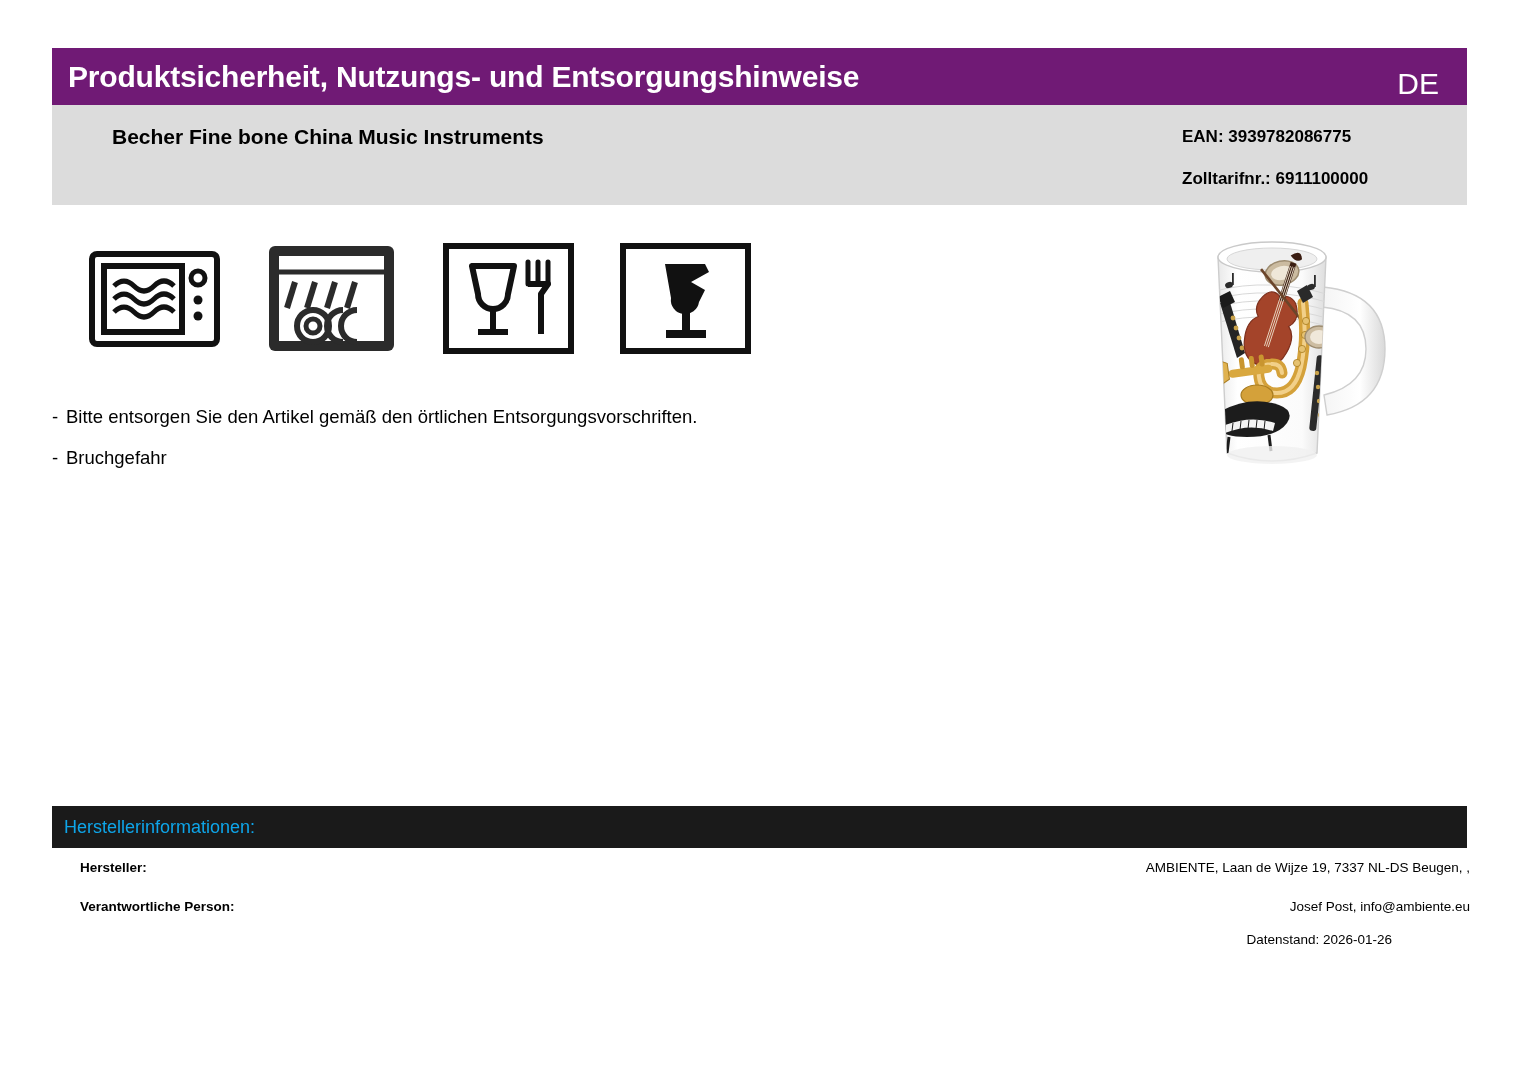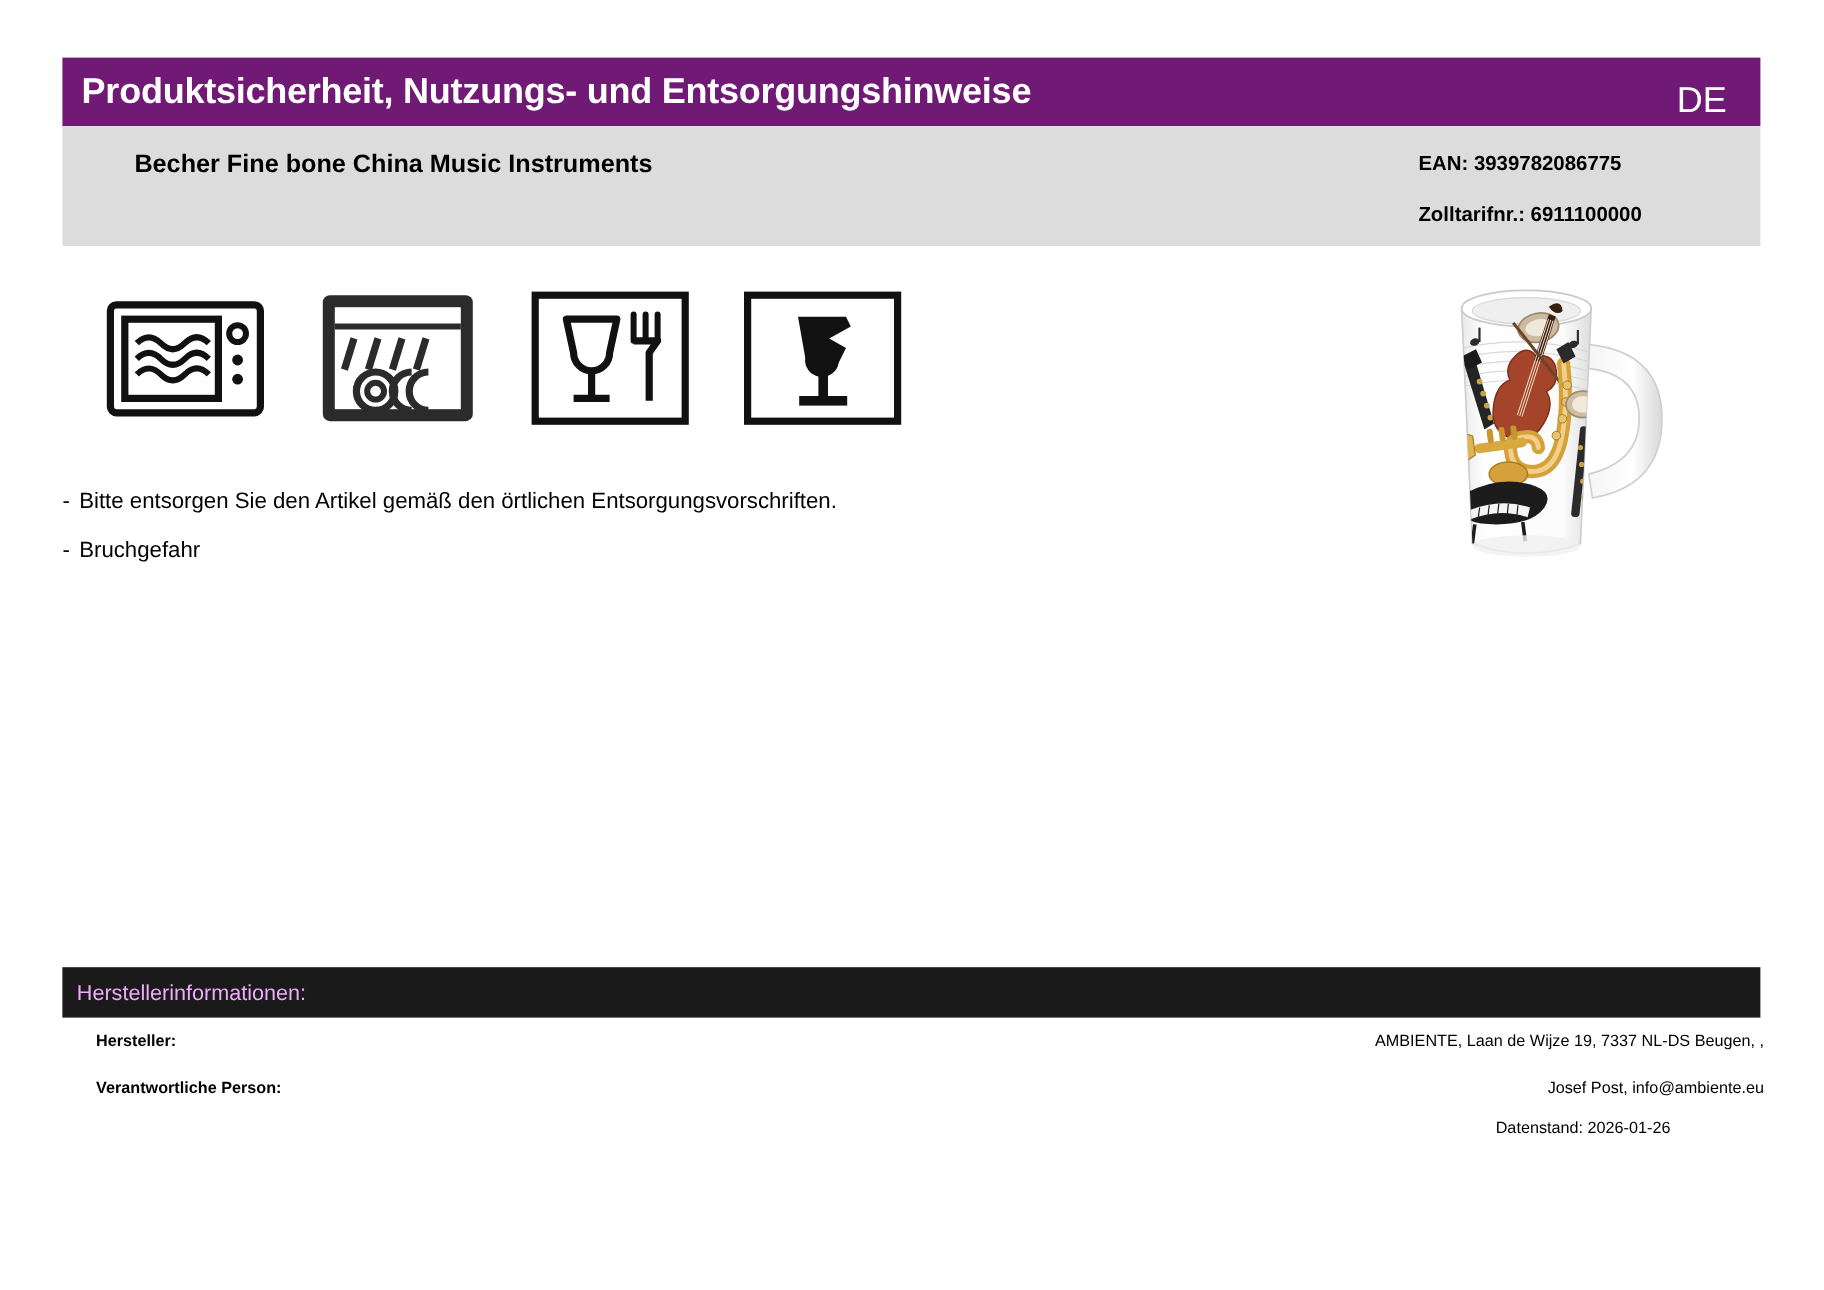--- a/index.html
+++ b/index.html
@@ -130,21 +130,21 @@
   }
 
   
   .manu-bar {
     position: absolute;
     left: 52px;
     top: 806px;
     width: 1415px;
     height: 42px;
     background: #1a1a1a;
-    color: #f0abfc;
+    color: #0ea5e9;
     display: flex;
     align-items: center;
     box-sizing: border-box;
     padding-left: 12px;
   }
   .manu-bar-label {
     font-size: 18px;
   }
 
   .manu-rows {

